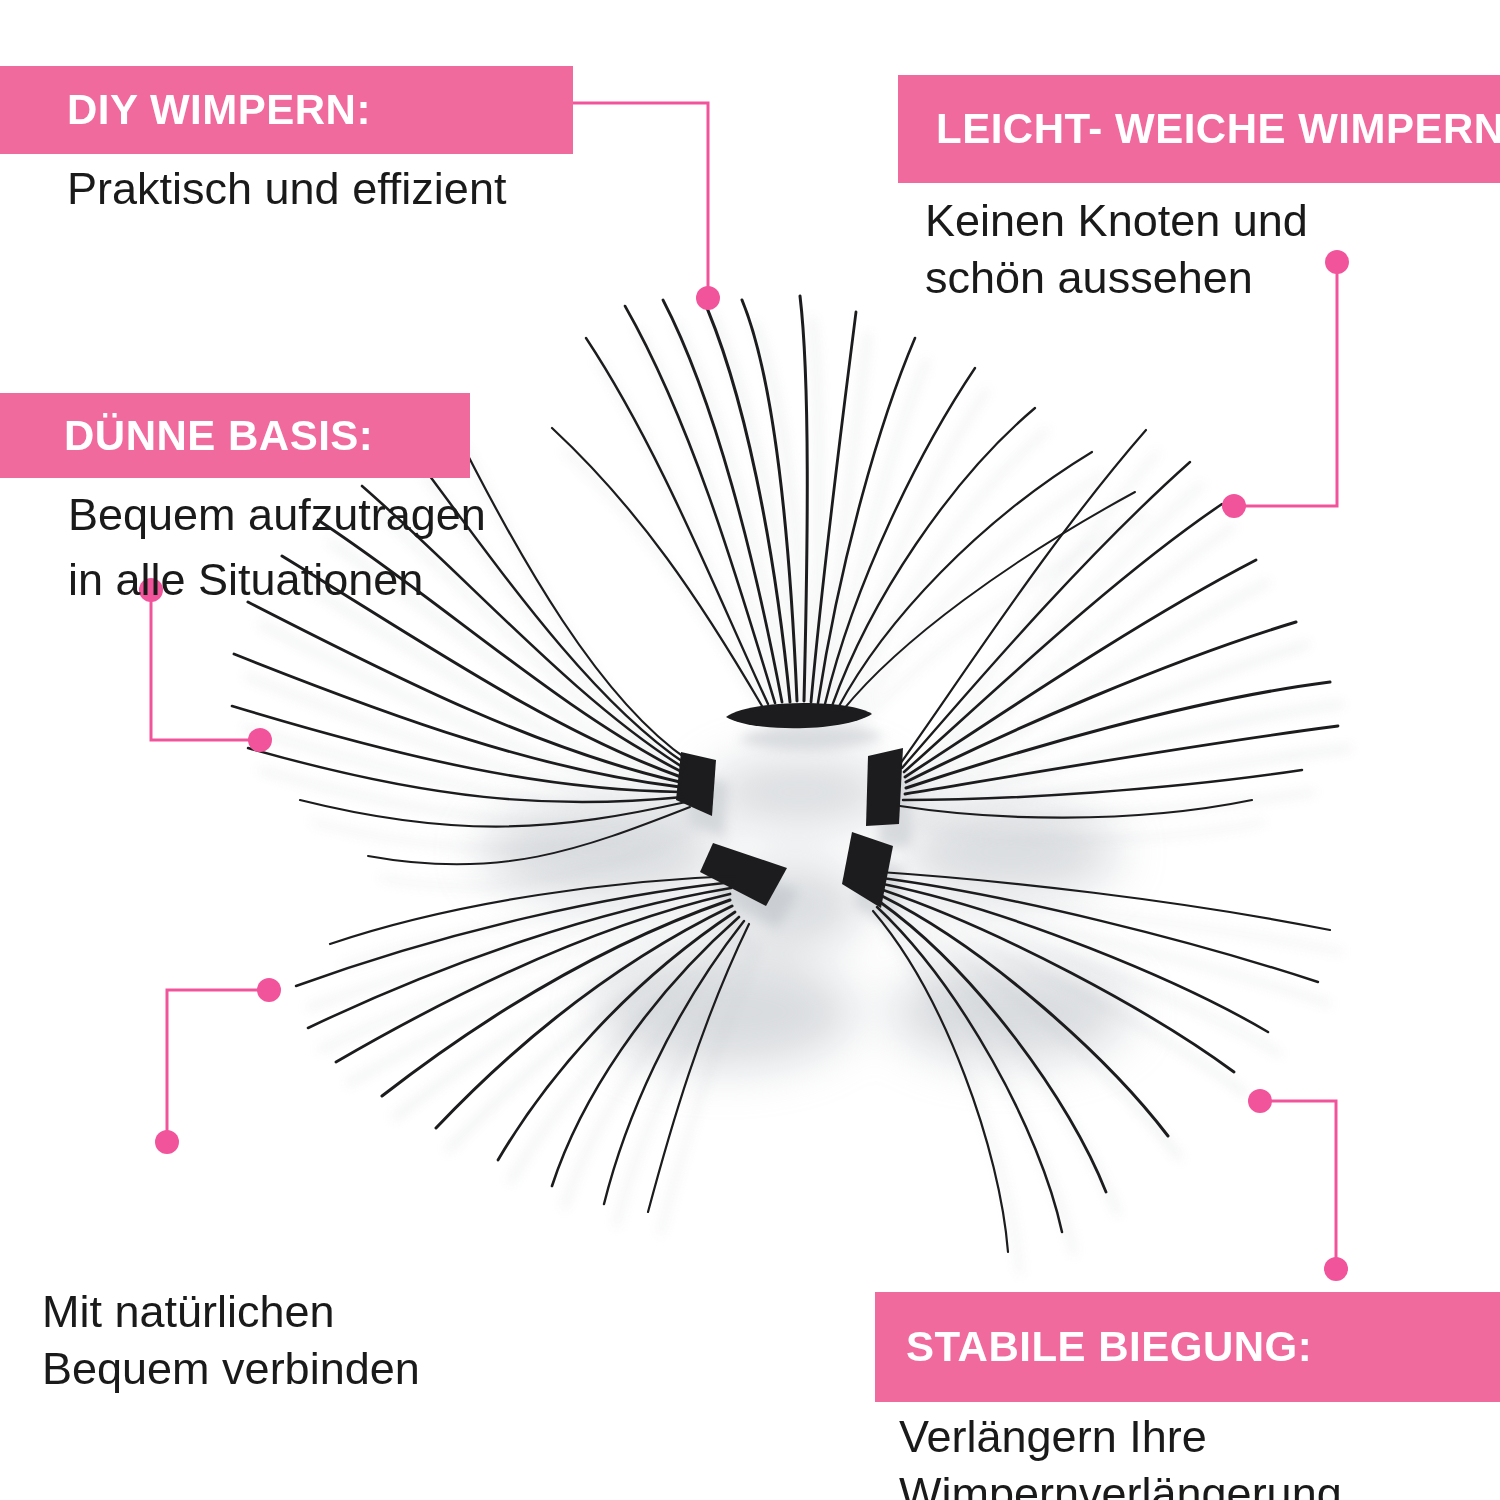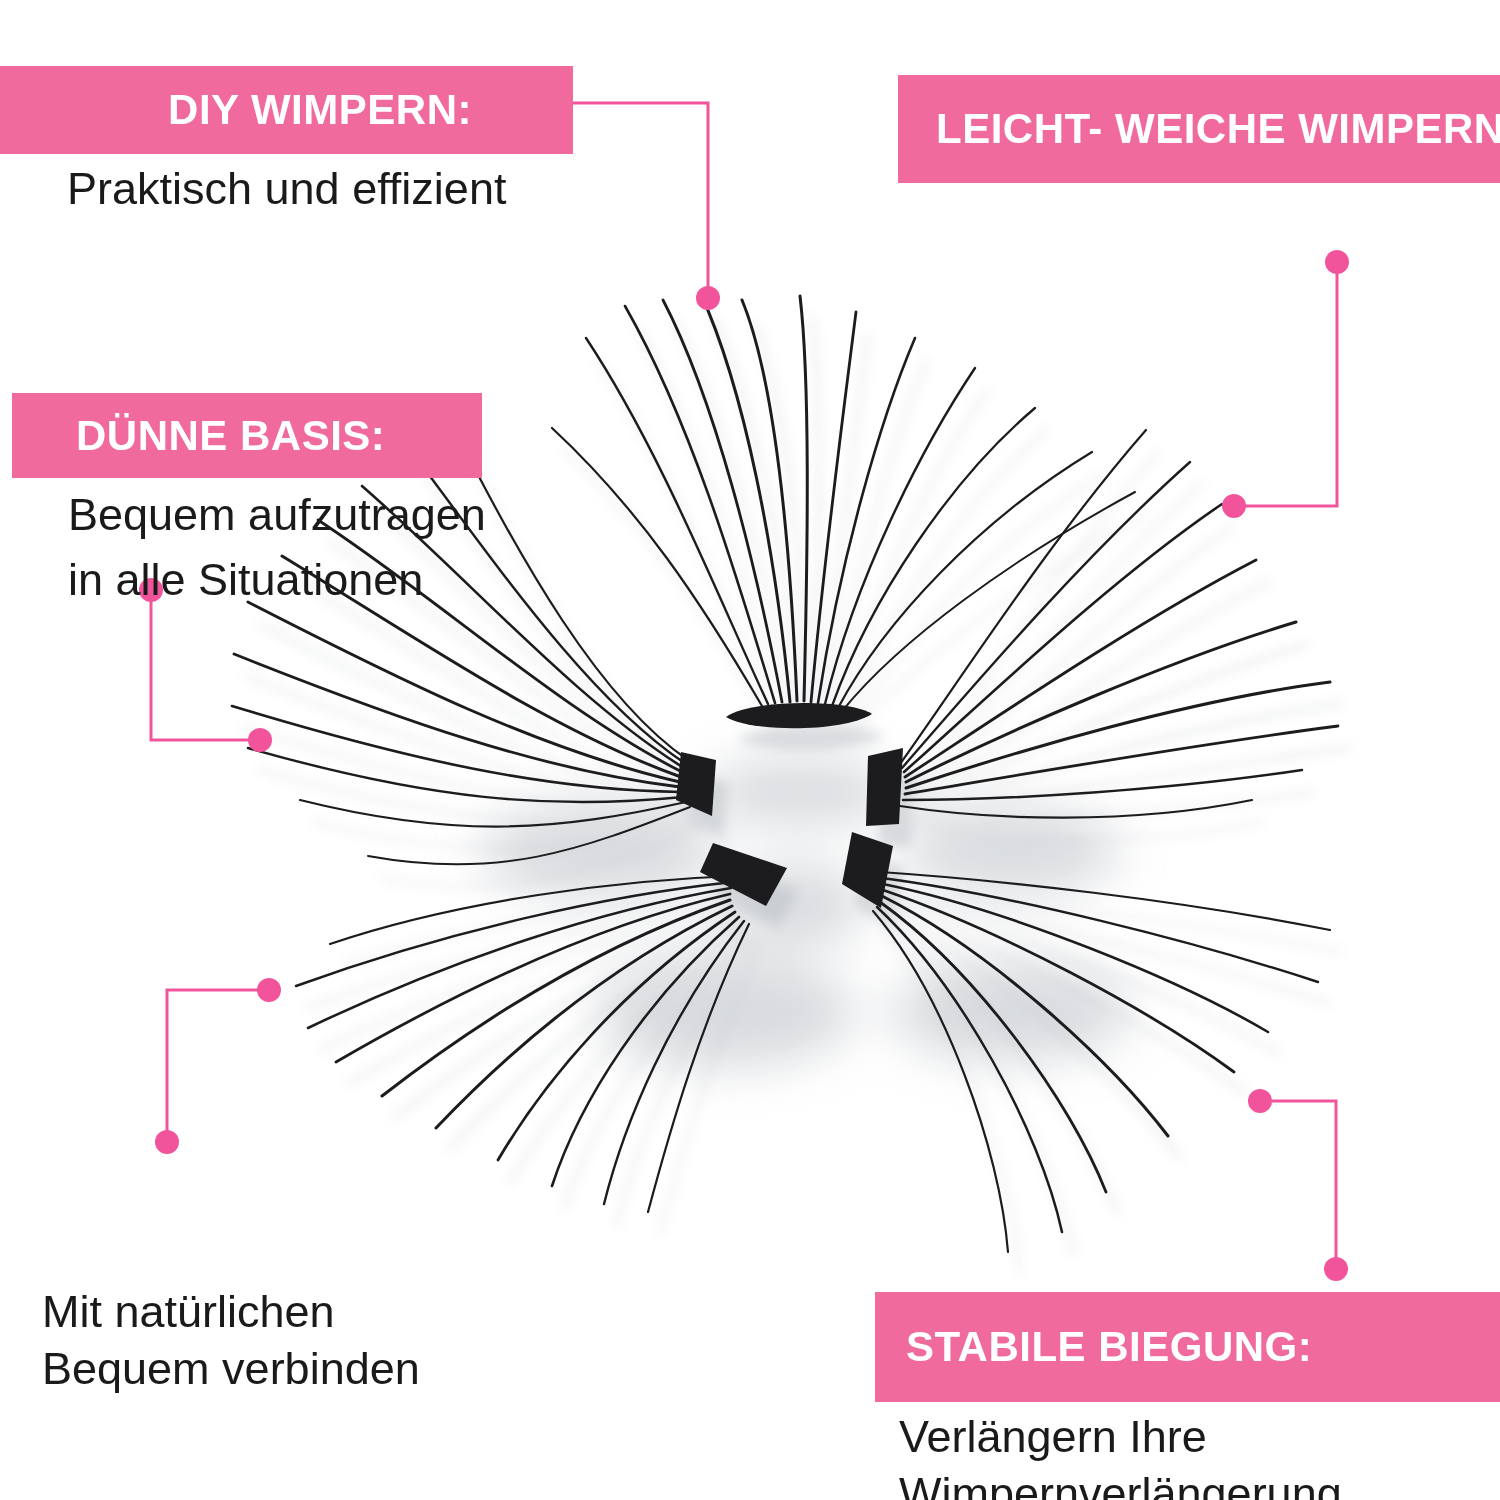--- a/index.html
+++ b/index.html
@@ -33,27 +33,27 @@
   }
   .body-text{
     position:absolute;
     color:var(--body_text,#1a1a1a);
     font-size:45px;
     line-height:57px;
     white-space:pre-line;
     z-index:3;
   }
   
-  .c1-box{left:0;top:66px;width:506px;height:88px;padding-left:67px;justify-content:center;}
+  .c1-box{left:0;top:66px;width:506px;height:88px;padding-left:67px;}
   .c1-body{left:67px;top:160px;}
   
   .c2-box{left:898px;top:75px;width:602px;height:108px;padding-left:38px;}
   .c2-body{left:925px;top:192px;}
   
-  .c3-box{left:12px;top:393px;width:406px;height:85px;padding-left:64px;}
+  .c3-box{left:0;top:393px;width:406px;height:85px;padding-left:64px;}
   .c3-body{left:44px;top:482px;line-height:65px;margin-left:24px;}
   
   .c4-box{left:0;top:1165px;width:478px;height:112px;padding-left:42px;}
   .c4-body{left:42px;top:1283px;}
   
   .c5-box{left:875px;top:1292px;width:625px;height:110px;padding-left:31px;}
   .c5-body{left:899px;top:1408px;}
 
   .connector path{stroke:var(--accent_pink,#F2549B);stroke-width:3;fill:none;}
   .connector circle{fill:var(--accent_pink,#F2549B);}
@@ -194,20 +194,22 @@
   </svg>
 
   <div class="label-box c1-box">
     <span>DIY WIMPERN:</span>
   </div>
   <div class="body-text c1-body">Praktisch und effizient</div>
 
   <div class="label-box c2-box">
     <span>LEICHT- WEICHE WIMPERN:</span>
   </div>
+  <div class="body-text c2-body">Keinen Knoten und
+schön aussehen</div>
 
   <div class="label-box c3-box">
     <span>DÜNNE BASIS:</span>
   </div>
   <div class="body-text c3-body">Bequem aufzutragen
 in alle Situationen</div>
 
   <div class="body-text c4-body">Mit natürlichen
 Bequem verbinden</div>
 

